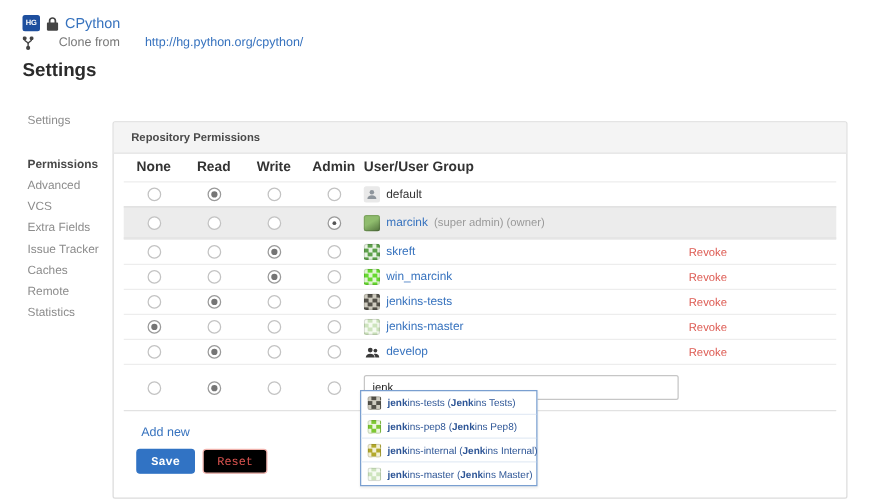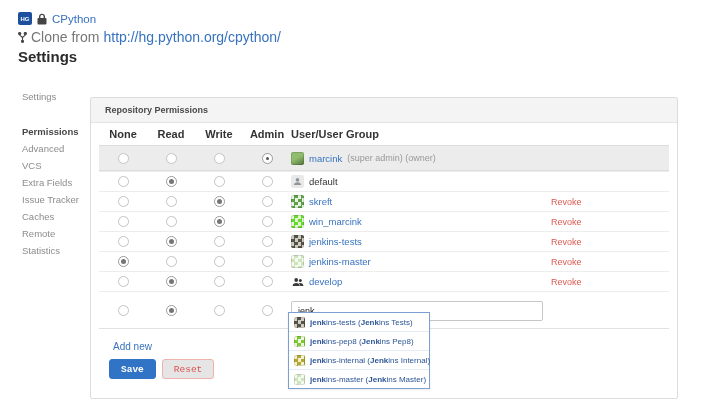--- a/index.html
+++ b/index.html
@@ -9,21 +9,21 @@
     -webkit-font-smoothing:antialiased;
   }
   a{text-decoration:none;cursor:pointer;}
   
   .repo-header{position:absolute;left:18px;top:11px;}
   .repo-title-line{display:flex;align-items:center;gap:5px;height:15px;}
   .hg-badge{width:14px;height:13px;background:var(--badge-bg);color:#fff;font-size:6px;
     font-weight:bold;display:flex;align-items:center;justify-content:center;border-radius:2px;}
   .icon-svg{display:inline-flex;align-items:center;}
   .repo-name{font-size:11.5px;font-weight:400;color:var(--link);}
-  .clone-line{display:flex;align-items:center;gap:4px;margin-top:3px;font-size:14px;color:#777;}
+  .clone-line{display:flex;align-items:center;gap:20px;margin-top:3px;font-size:10px;color:#777;}
   .clone-line a{color:var(--link);}
   
   h1.page-title{position:absolute;left:18px;top:48px;margin:0;font-size:15px;font-weight:700;color:#2b2b2b;}
   
   ul.sidebar{position:absolute;left:22px;top:88px;margin:0;padding:0;list-style:none;
     font-size:9.5px;color:var(--sidebar);}
   ul.sidebar li{line-height:17px;cursor:pointer;}
   ul.sidebar li.active{color:var(--sidebar-active);font-weight:700;margin-top:18px;}
   
   .panel{position:absolute;left:90px;top:97px;width:588px;height:302px;background:#fff;
@@ -54,21 +54,21 @@
   .revoke-cell a{color:var(--revoke);}
   .newrow{min-height:36px;border-top:1px solid var(--row-line);}
   .newrow input{width:252px;height:20px;border:1px solid #c6c6c6;border-radius:2px;
     font-family:"Liberation Sans",sans-serif;font-size:9px;padding:0 6px;box-sizing:border-box;color:#222;outline:none;}
   .footer{border-top:1px solid #e2e2e2;padding:7px 10px 0;}
   .addnew{display:inline-block;font-size:10px;color:var(--link);margin-left:4px;margin-bottom:7px;}
   .btns{display:flex;gap:6px;}
   .btns button{font-family:Liberation Mono, monospace;font-size:9.5px;height:20px;
     border-radius:3px;cursor:pointer;padding:0 11px;}
   .save-btn{background:var(--save-bg);color:#fff;border:1px solid var(--save-bg);font-weight:700;}
-  .reset-btn{background:#e5e5e5;color:var(--reset-text);border:1px solid var(--reset-border);}
+  .reset-btn{background:#000000;color:var(--reset-text);border:1px solid var(--reset-border);}
   
   .dropdown{position:absolute;left:288px;top:312px;width:140px;background:#fff;
     border:1px solid var(--dropdown-border);z-index:10;box-shadow:0 1px 2px rgba(0,0,0,.08);}
   .dd-item{height:18px;display:flex;align-items:center;gap:5px;padding:0 5px;
     font-size:8px;color:var(--dropdown-text);white-space:nowrap;cursor:pointer;}
   .dd-item + .dd-item{border-top:1px solid #e4ebf5;}
   .dd-item .avatar{width:11px;height:11px;}
   .dd-item b{font-weight:700;}
 </style>
 </head>
@@ -119,40 +119,20 @@
   <div class="tablewrap">
     <div class="grid head">
         <div class="c">None</div>
         <div class="c">Read</div>
         <div class="c">Write</div>
         <div class="c">Admin</div>
         <div>User/User Group</div>
         <div></div>
       </div>
     <div>
-        <div class="grid perm-row hl">
-          <div class="radio-cell">
-            <span class="radio"></span>
-          </div>
-          <div class="radio-cell">
-            <span class="radio"></span>
-          </div>
-          <div class="radio-cell">
-            <span class="radio"></span>
-          </div>
-          <div class="radio-cell">
-            <span class="radio sel"></span>
-          </div>
-          <div class="user-cell">
-            <span class="avatar" style="background: linear-gradient(150deg, rgb(143, 188, 109) 0px, rgb(143, 188, 109) 45%, rgb(80, 113, 59) 100%);"></span>
-            <a>marcink</a>
-            <span class="suffix">(super admin) (owner)</span>
-          </div>
-          <div class="revoke-cell"></div>
-        </div>
         <div class="grid perm-row">
           <div class="radio-cell">
             <span class="radio"></span>
           </div>
           <div class="radio-cell">
             <span class="radio sel"></span>
           </div>
           <div class="radio-cell">
             <span class="radio"></span>
           </div>
@@ -160,20 +140,40 @@
             <span class="radio"></span>
           </div>
           <div class="user-cell">
             <span class="avatar glyph" style="background: rgb(233, 233, 233);">
               <svg width="9" height="9" viewBox="0 0 10 10">
                 <circle cx="5" cy="3.2" r="2" fill="#8e959c"></circle>
                 <path d="M1 9c0-2.2 1.8-3.3 4-3.3S9 6.8 9 9z" fill="#8e959c"></path>
               </svg>
             </span>
             <span class="plain">default</span>
+          </div>
+          <div class="revoke-cell"></div>
+        </div>
+        <div class="grid perm-row hl">
+          <div class="radio-cell">
+            <span class="radio"></span>
+          </div>
+          <div class="radio-cell">
+            <span class="radio"></span>
+          </div>
+          <div class="radio-cell">
+            <span class="radio"></span>
+          </div>
+          <div class="radio-cell">
+            <span class="radio sel"></span>
+          </div>
+          <div class="user-cell">
+            <span class="avatar" style="background: linear-gradient(150deg, rgb(143, 188, 109) 0px, rgb(143, 188, 109) 45%, rgb(80, 113, 59) 100%);"></span>
+            <a>marcink</a>
+            <span class="suffix">(super admin) (owner)</span>
           </div>
           <div class="revoke-cell"></div>
         </div>
         <div class="grid perm-row">
           <div class="radio-cell">
             <span class="radio"></span>
           </div>
           <div class="radio-cell">
             <span class="radio"></span>
           </div>

